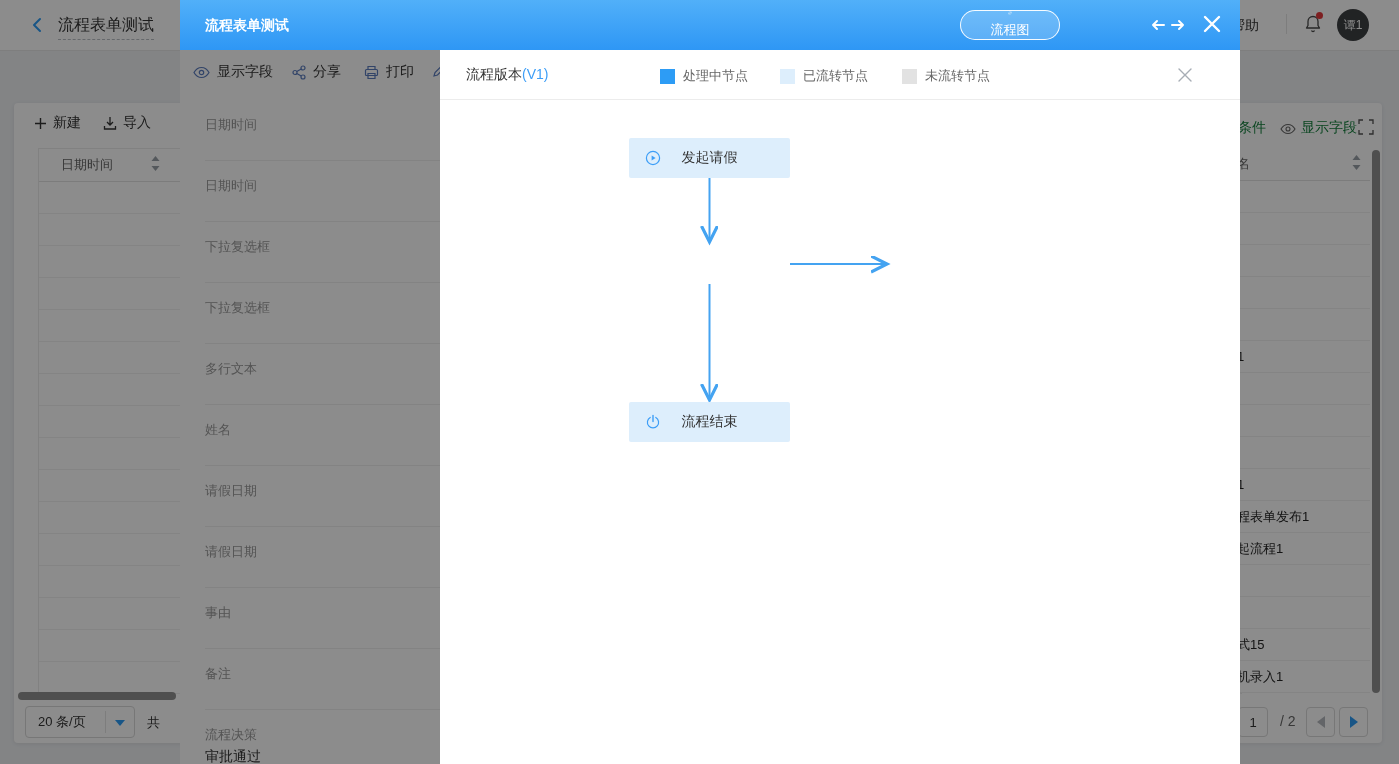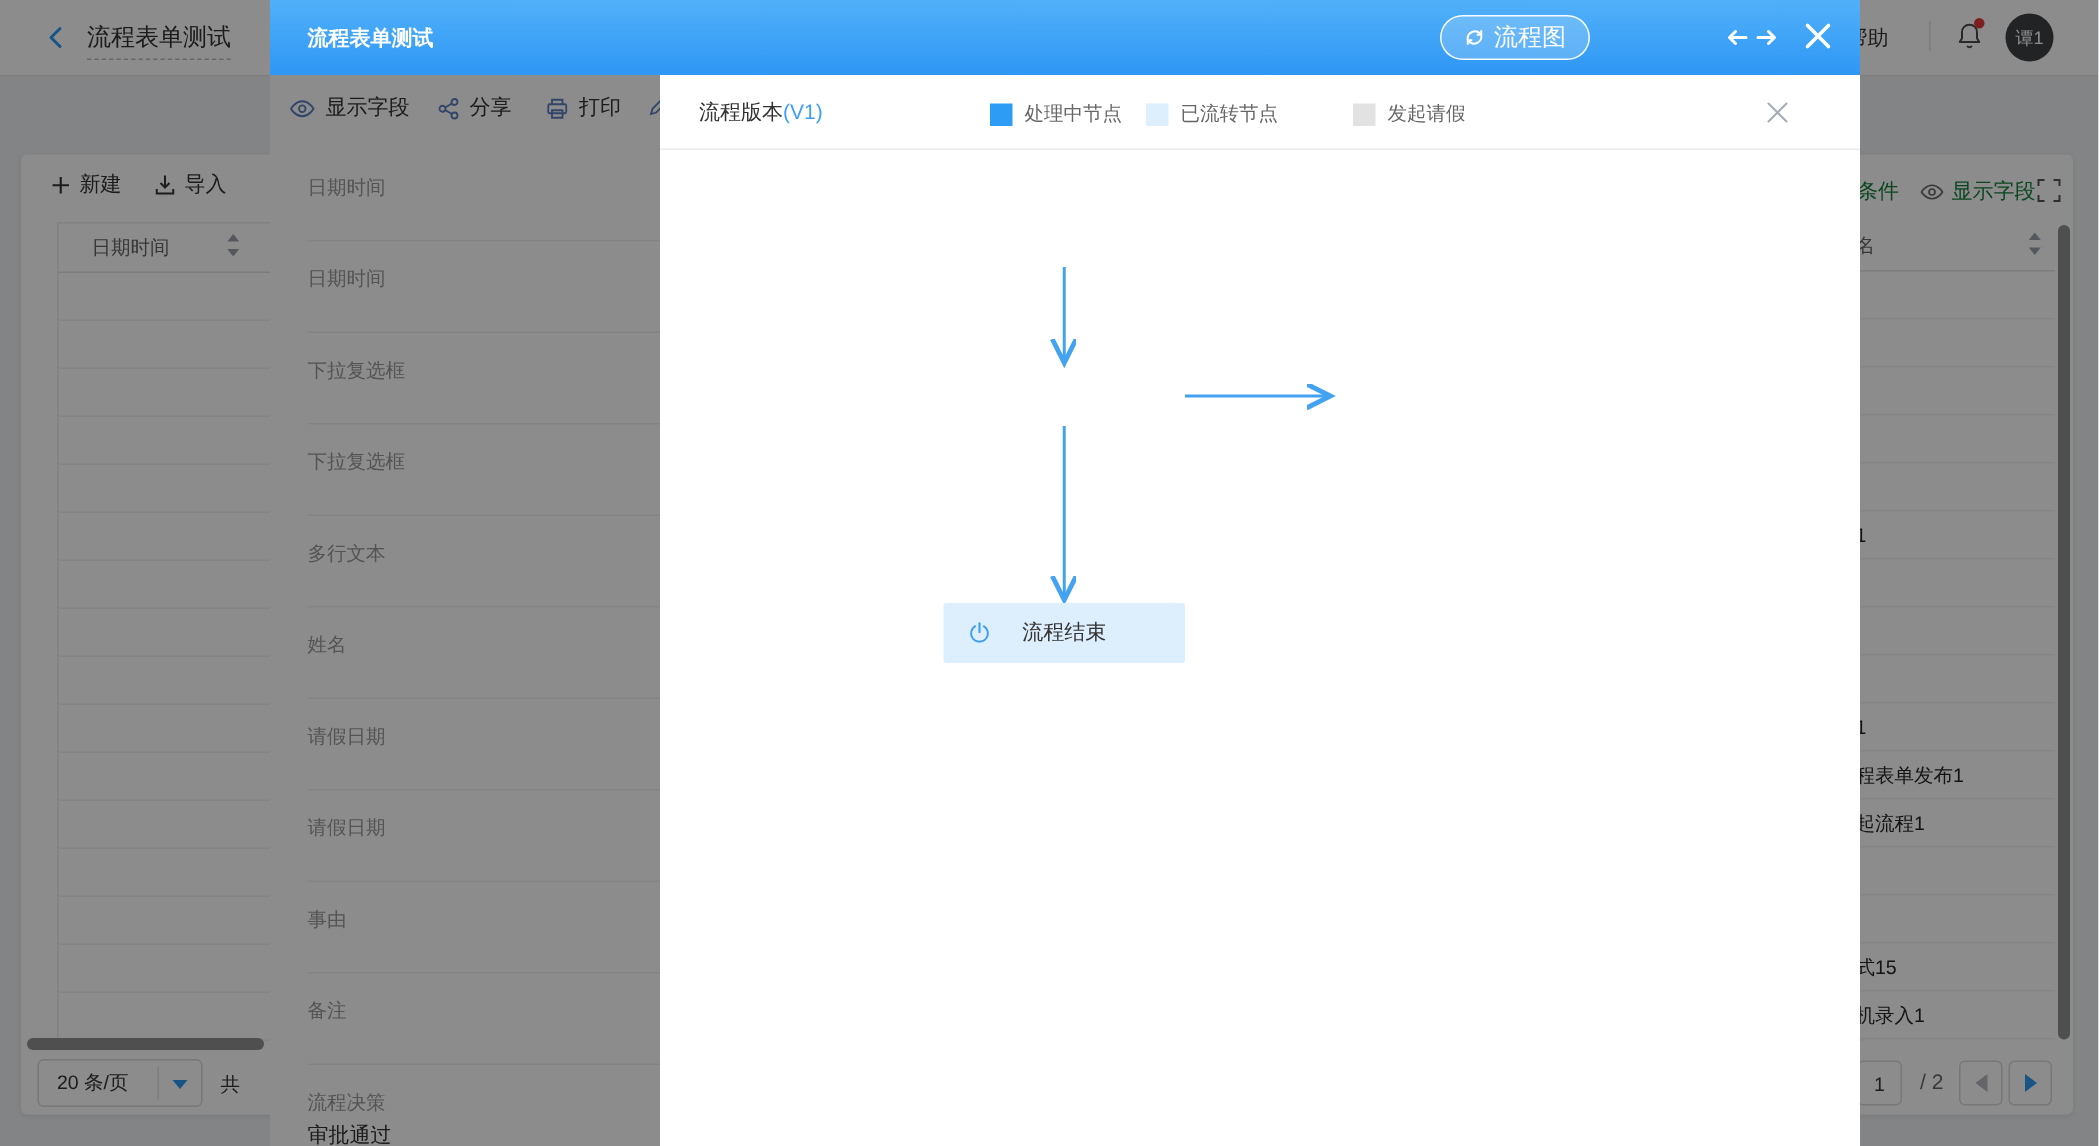--- a/index.html
+++ b/index.html
@@ -34,21 +34,21 @@
   .tri-r{width:0;height:0;border-top:6px solid transparent;border-bottom:6px solid transparent;border-left:8px solid #2d9cf5;}
   .tri-l{width:0;height:0;border-top:6px solid transparent;border-bottom:6px solid transparent;border-right:8px solid #b5b8bd;}
   .slash{position:absolute;left:1280px;top:713px;font-size:14px;color:#666;}
   
   #dim1{position:absolute;inset:0;background:rgba(0,0,0,.45);z-index:10;}
   #modal-dim{position:absolute;left:180px;top:50px;width:1060px;height:714px;background:rgba(0,0,0,.45);z-index:30;}
   
   #modal{position:absolute;left:180px;top:0;width:1060px;height:764px;background:#fff;z-index:20;}
   .mhead{position:absolute;left:0;top:0;width:1060px;height:50px;background:linear-gradient(180deg,#51b0f9 0%,#2e97f5 100%);}
   .mtitle{position:absolute;left:25px;top:17px;font-size:14px;font-weight:bold;color:#fff;}
-  .flow-pill{position:absolute;left:780px;top:10px;width:100px;height:30px;border:1px solid rgba(255,255,255,.95);border-radius:16px;background:rgba(255,255,255,.2);display:flex;align-items:center;justify-content:center;gap:6px;color:#fff;font-size:16px;box-sizing:border-box;cursor:pointer;}
+  .flow-pill{position:absolute;left:780px;top:10px;width:100px;height:30px;border:1px solid rgba(255,255,255,.95);border-radius:16px;background:rgba(255,255,255,.2);display:flex;align-items:center;justify-content:center;gap:6px;color:#fff;font-size:13px;box-sizing:border-box;cursor:pointer;flex-direction:column;}
   .mexpand{position:absolute;left:970px;top:18px;cursor:pointer;}
   .mclose{position:absolute;left:1022px;top:14px;cursor:pointer;}
   .mtool{position:absolute;top:63px;font-size:14px;color:#333;display:flex;align-items:center;gap:7px;cursor:pointer;}
   .field-label{position:absolute;left:25px;font-size:13px;color:#999;}
   .field-value{position:absolute;left:25px;font-size:14px;color:#333;}
   .field-sep{position:absolute;left:25px;width:1010px;height:1px;background:#efefef;}
   
   #flow{position:absolute;left:440px;top:50px;width:800px;height:714px;background:#fff;z-index:40;}
   .fhead{position:absolute;left:0;top:0;width:800px;height:50px;border-bottom:1px solid #ececec;box-sizing:border-box;}
   .fver{position:absolute;left:26px;top:16px;font-size:14px;color:#333;}
@@ -280,47 +280,56 @@
 
 <div id="flow">
   <div class="fhead">
     <span class="fver">
       <span>流程版本</span><span class="v">(V1)</span>
     </span>
     <span class="lgd" style="left:220px">
       <span class="lg-sq" style="background-color: rgb(45, 156, 245);"></span>
       <span>处理中节点</span>
     </span>
-    <span class="lgd" style="left:324px">
+    <span class="lgd" style="left:340px">
       <span class="lg-sq" style="background-color: rgb(221, 238, 252);"></span>
       <span>已流转节点</span>
     </span>
     <span class="lgd" style="left:462px">
       <span class="lg-sq" style="background-color: rgb(226, 226, 226);"></span>
-      <span>发起请假</span>
+      <span>未流转节点</span>
     </span>
     <span class="fclose">
       <svg width="18" height="18" viewBox="0 0 18 18" stroke="#a7adb5" stroke-width="1.4" stroke-linecap="round">
           <path d="M3 3l12 12M15 3L3 15"></path>
         </svg>
     </span>
   </div>
 
   <div class="canvas">
     <svg class="arrows" viewBox="0 0 800 664">
       <defs>
         <marker id="ah" markerWidth="10" markerHeight="10" refX="7" refY="4" orient="auto">
           <path d="M0 0 L8 4 L0 8" fill="none" stroke="#44a3f1" stroke-width="1.6"></path>
         </marker>
       </defs>
       <line x1="269.5" y1="78" x2="269.5" y2="140" stroke="#44a3f1" stroke-width="2" marker-end="url(#ah)"></line>
       <line x1="350" y1="164" x2="445" y2="164" stroke="#44a3f1" stroke-width="2" marker-end="url(#ah)"></line>
       <line x1="269.5" y1="184" x2="269.5" y2="298" stroke="#44a3f1" stroke-width="2" marker-end="url(#ah)"></line>
     </svg>
 
+    <div class="node" style="left: 189px; top: 38px; width: 161px; background-color: rgb(221, 238, 252);">
+      <span class="nicon">
+        <svg width="16" height="16" viewBox="0 0 16 16" fill="none">
+            <circle cx="8" cy="8" r="6.6" stroke="#3d9ef7" stroke-width="1.2"></circle>
+            <path d="M6.6 5.4 10.6 8 6.6 10.6z" fill="#3d9ef7"></path>
+          </svg>
+      </span>
+      <span>发起请假</span>
+    </div>
 
 
 
     <div class="node" style="left: 189px; top: 302px; width: 161px; background-color: rgb(221, 238, 252); justify-content: center;">
       <span class="nicon">
         <svg width="16" height="16" viewBox="0 0 16 16" fill="none">
             <path d="M8 1.5v6" stroke="#3d9ef7" stroke-width="1.4" stroke-linecap="round"></path>
             <path d="M5.2 3.4a5.6 5.6 0 1 0 5.6 0" stroke="#3d9ef7" stroke-width="1.2" stroke-linecap="round"></path>
           </svg>
       </span>

